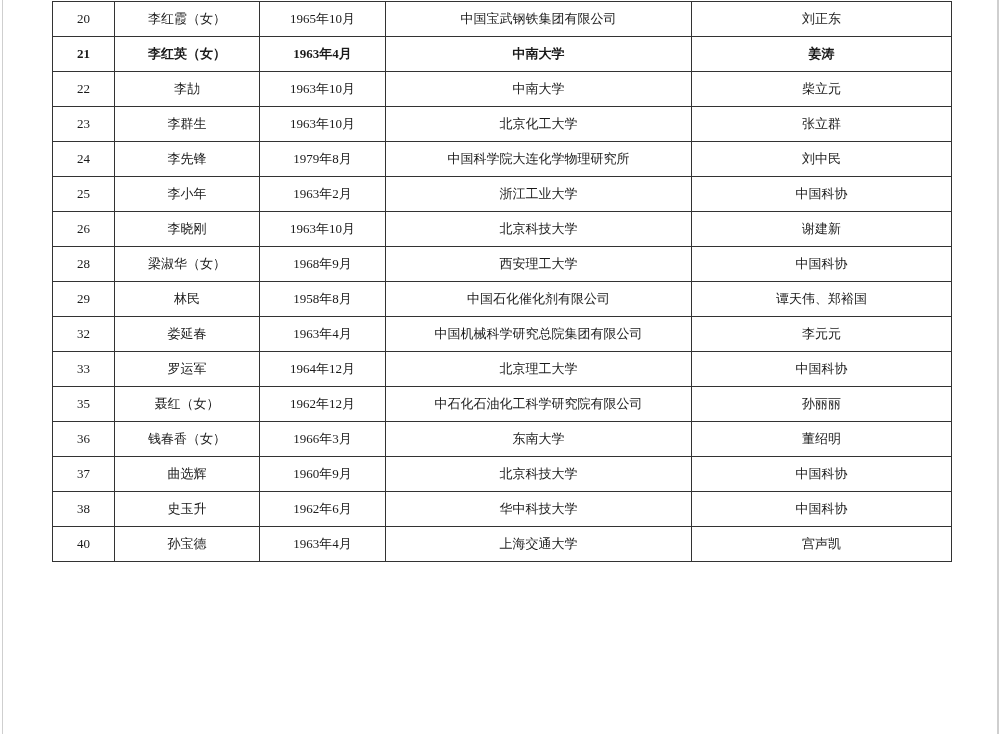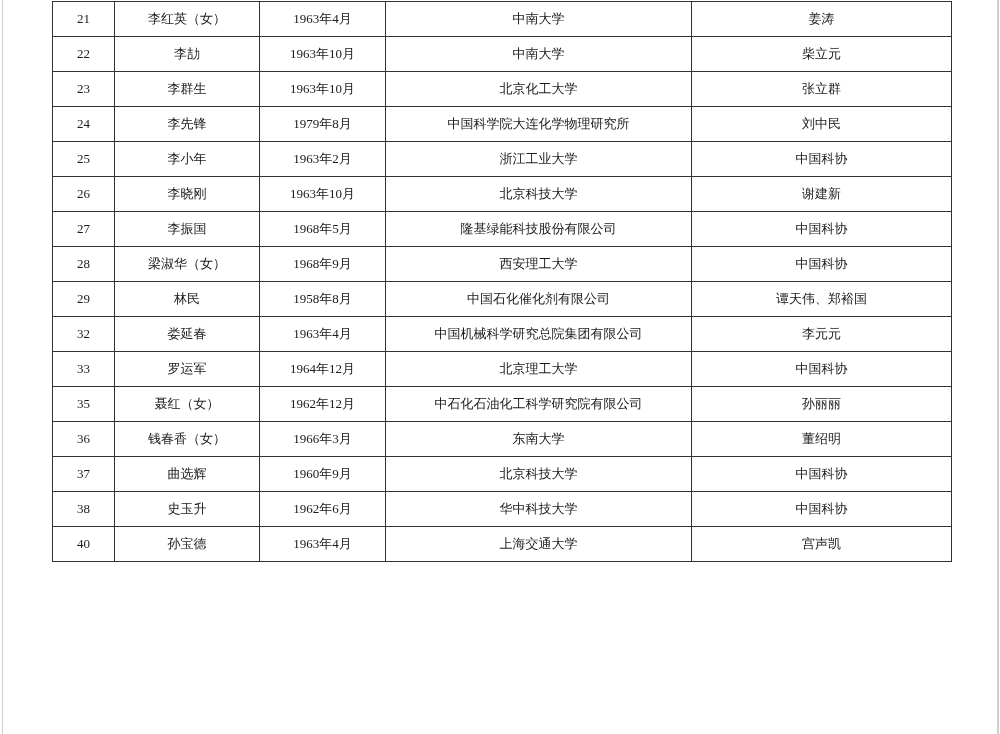--- a/index.html
+++ b/index.html
@@ -50,20 +50,27 @@
 <table class="doc-table">
   <colgroup>
       <col style="width: 62px;">
       <col style="width: 145px;">
       <col style="width: 126px;">
       <col style="width: 306px;">
       <col style="width: 260px;">
     </colgroup>
   <tbody>
       <tr style="height: 35px;">
+        <td>20</td>
+        <td>李红霞（女）</td>
+        <td>1965年10月</td>
+        <td>中国宝武钢铁集团有限公司</td>
+        <td>刘正东</td>
+      </tr>
+      <tr style="height: 35px; font-weight: bold;">
         <td>21</td>
         <td>李红英（女）</td>
         <td>1963年4月</td>
         <td>中南大学</td>
         <td>姜涛</td>
       </tr>
       <tr style="height: 35px;">
         <td>22</td>
         <td>李劼</td>
         <td>1963年10月</td>
@@ -90,27 +97,20 @@
         <td>1963年2月</td>
         <td>浙江工业大学</td>
         <td>中国科协</td>
       </tr>
       <tr style="height: 35px;">
         <td>26</td>
         <td>李晓刚</td>
         <td>1963年10月</td>
         <td>北京科技大学</td>
         <td>谢建新</td>
-      </tr>
-      <tr style="height: 35px;">
-        <td>27</td>
-        <td>李振国</td>
-        <td>1968年5月</td>
-        <td>隆基绿能科技股份有限公司</td>
-        <td>中国科协</td>
       </tr>
       <tr style="height: 35px;">
         <td>28</td>
         <td>梁淑华（女）</td>
         <td>1968年9月</td>
         <td>西安理工大学</td>
         <td>中国科协</td>
       </tr>
       <tr style="height: 35px; padding-left: 24px;">
         <td>29</td>

